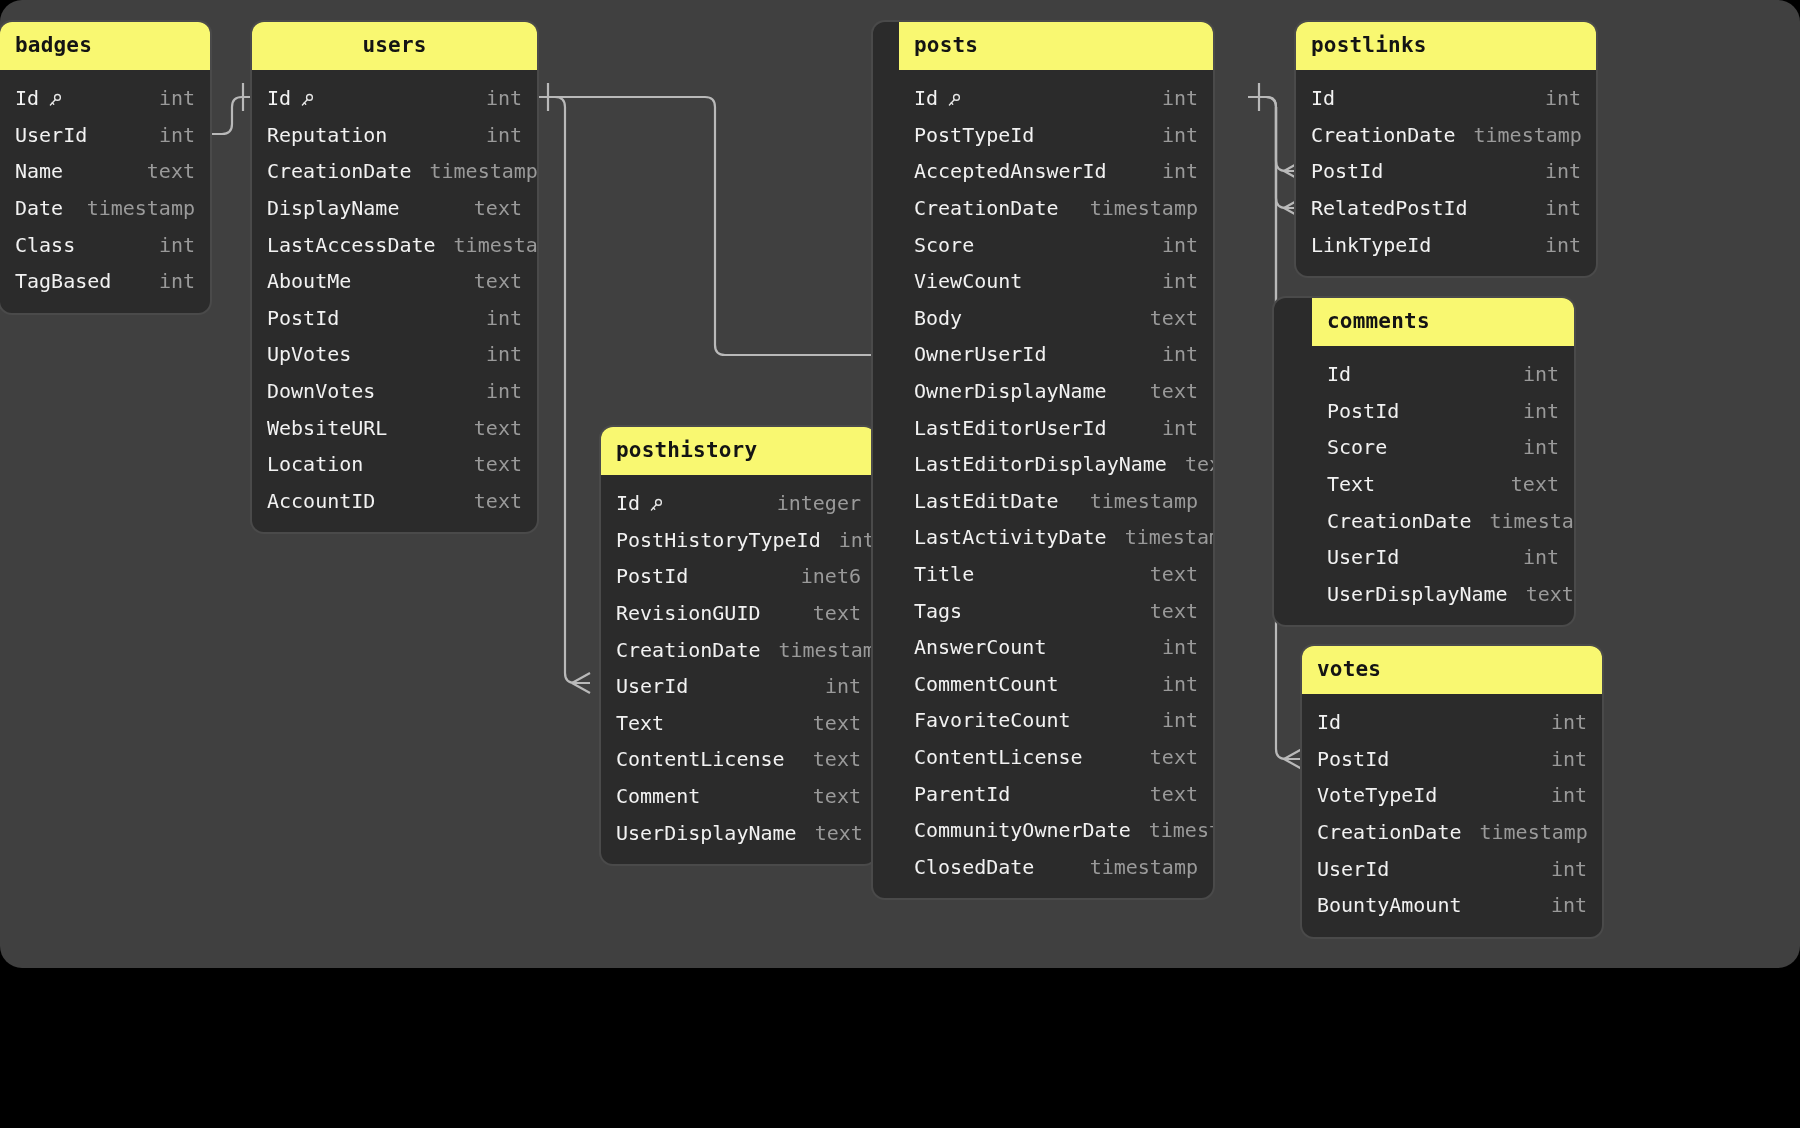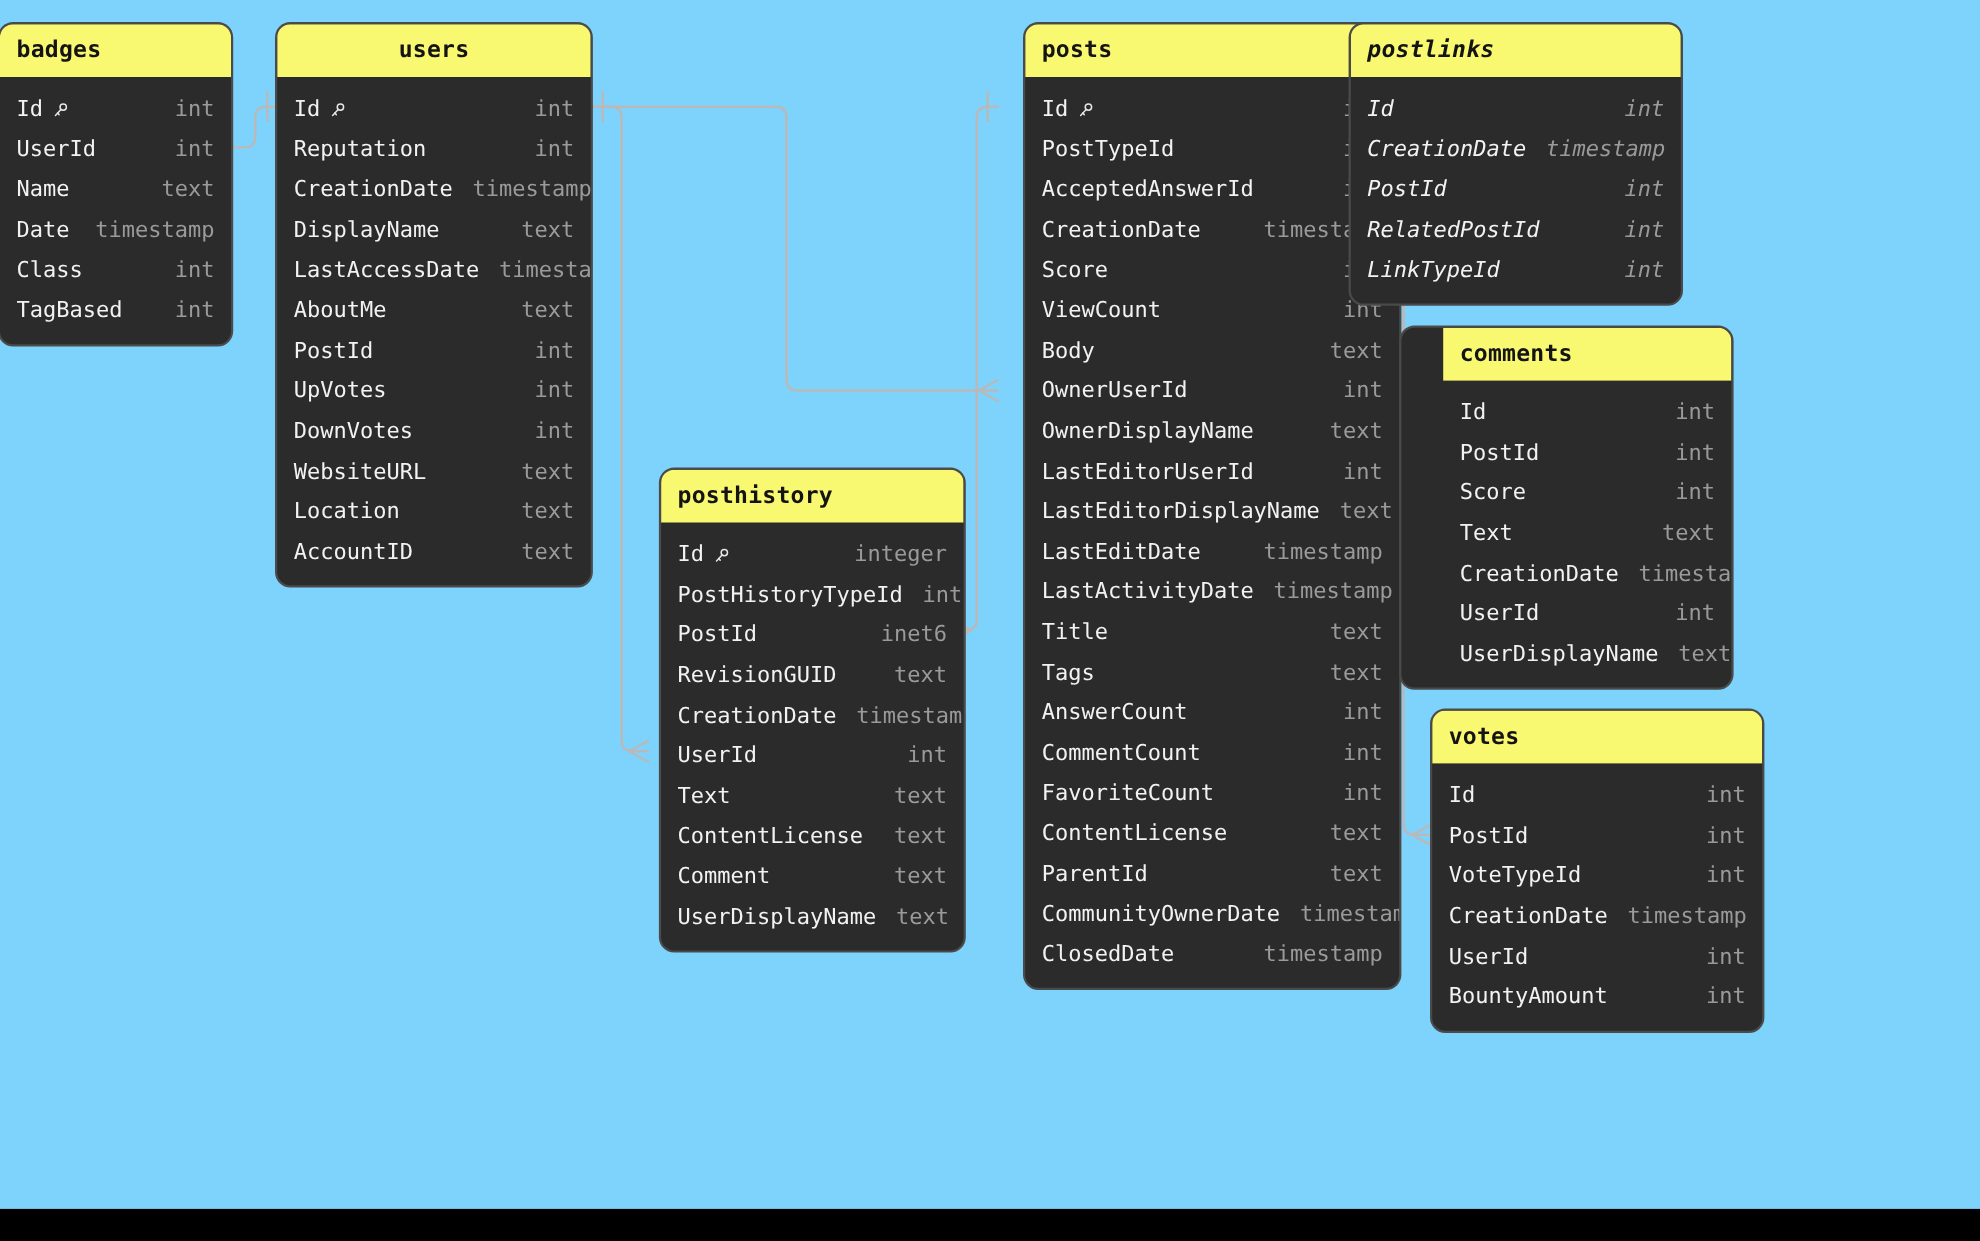--- a/index.html
+++ b/index.html
@@ -4,22 +4,23 @@
 <style>
   * { box-sizing: border-box; margin: 0; padding: 0; }
   html, body {
     width: 1800px; height: 1128px;
     background: #000000;
     overflow: hidden;
     font-family: "DejaVu Sans Mono", "Liberation Mono", monospace;
   }
   #canvas {
     position: relative;
-    width: 1800px; height: 1099px;
-    background: #7dd3fc;
+    width: 1800px; height: 968px;
+    background: #404040;
+    border-radius: 22px;
   }
 
   
   #edges {
     position: absolute;
     left: 0; top: 0;
     width: 1800px; height: 1128px;
     pointer-events: none;
     z-index: 1;
   }
@@ -311,21 +312,21 @@
             <span class="ftype">text</span>
           </div>
           <div class="row">
             <span class="fname">
               <span>UserDisplayName</span>
             </span>
             <span class="ftype">text</span>
           </div>
         </div>
       </div>
-      <div class="tbl" style="left: 932px; top: 22px; width: 340px;">
+      <div class="tbl" style="left: 873px; top: 22px; width: 340px; padding-left: 26px;">
         <div class="tbl-head">posts</div>
         <div class="tbl-body">
           <div class="row">
             <span class="fname">
               <span>Id</span>
               <span class="keyicon"><svg viewBox="0 0 24 24" width="17" height="17" aria-hidden="true">
                   <g fill="none" stroke="#f2f2f2" stroke-width="1.9" stroke-linecap="round">
                     <circle cx="16.2" cy="7.6" r="4.1"></circle>
                     <path d="M13.3 10.6 L6.2 18.4"></path>
                     <path d="M8.9 15.2 L10.9 17.2"></path>
@@ -455,21 +456,21 @@
             <span class="ftype">timestamp</span>
           </div>
           <div class="row">
             <span class="fname">
               <span>ClosedDate</span>
             </span>
             <span class="ftype">timestamp</span>
           </div>
         </div>
       </div>
-      <div class="tbl" style="left: 1228px; top: 22px; width: 300px; font-style: italic;">
+      <div class="tbl" style="left: 1296px; top: 22px; width: 300px;">
         <div class="tbl-head">postlinks</div>
         <div class="tbl-body">
           <div class="row">
             <span class="fname">
               <span>Id</span>
             </span>
             <span class="ftype">int</span>
           </div>
           <div class="row">
             <span class="fname">

